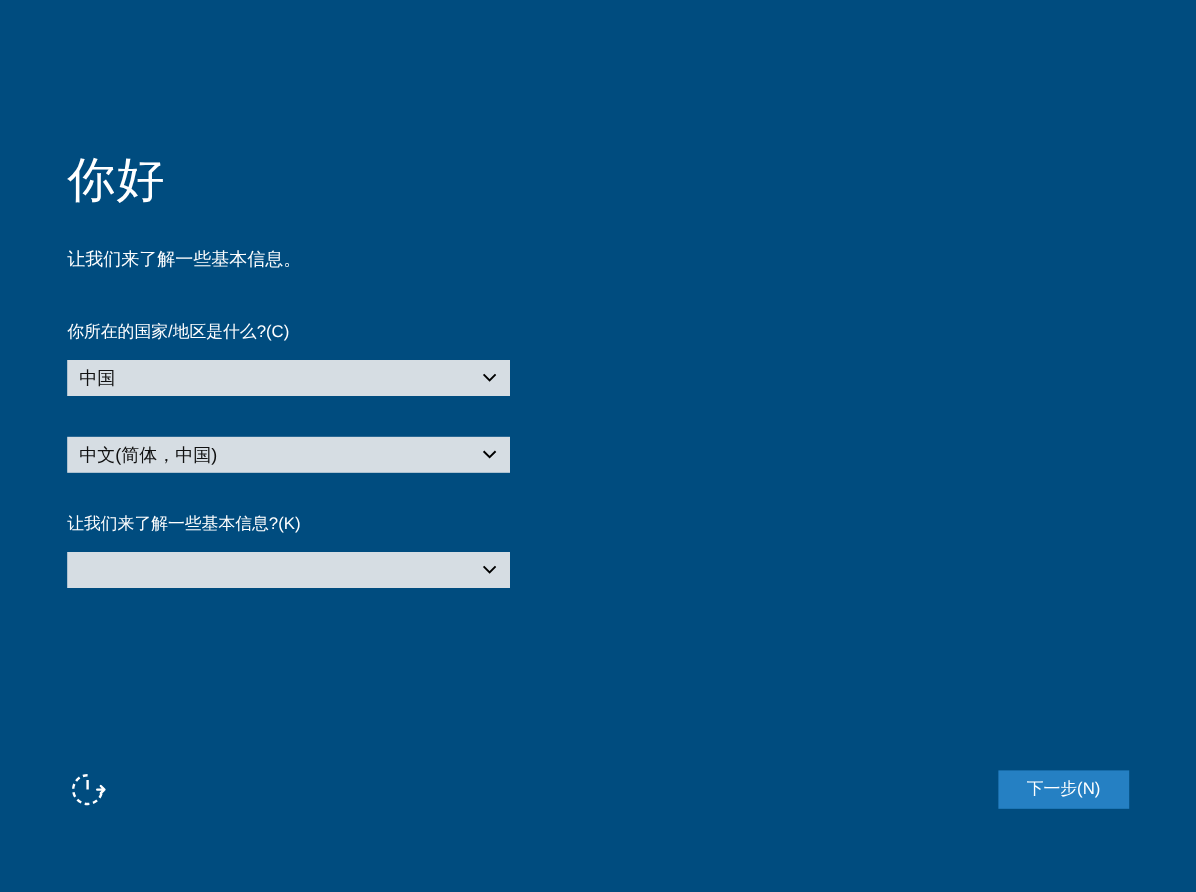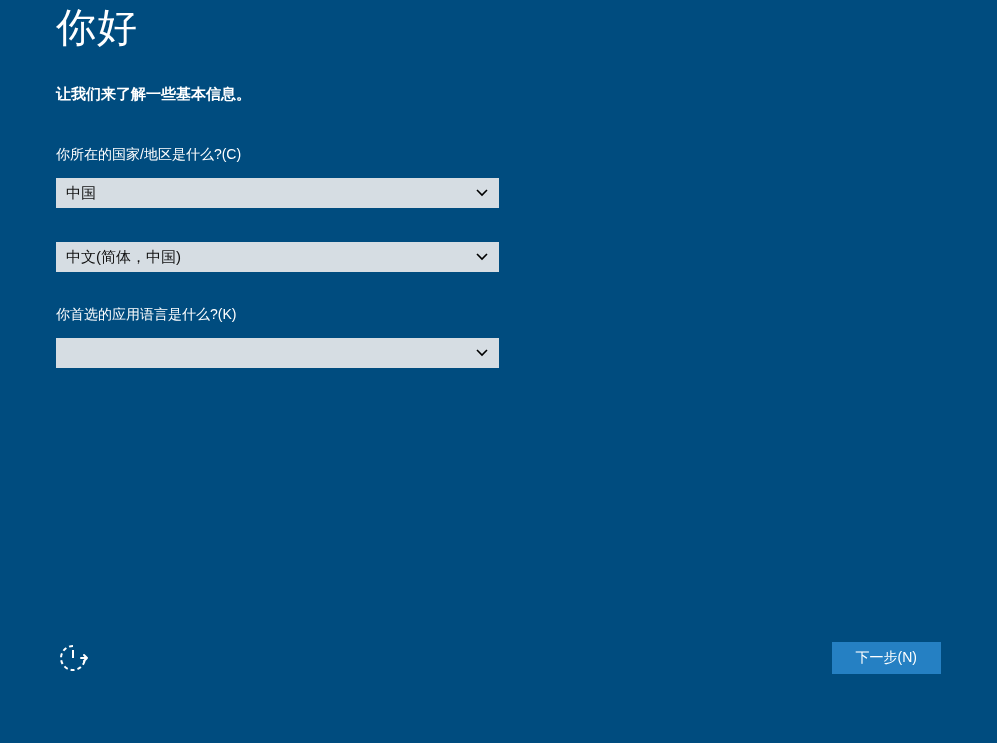--- a/index.html
+++ b/index.html
@@ -14,44 +14,45 @@
       font-family: "Microsoft YaHei", "Segoe UI", sans-serif;
       background: #004c7f;
       color: #ffffff;
     }
     .container {
       position: relative;
       width: 100%;
       height: 100%;
       padding-left: 56px;
       padding-right: 56px;
+      padding-top: 122px;
     }
     .page-title {
       font-size: 40px;
       font-weight: 300;
       margin-bottom: 30px;
       letter-spacing: 1px;
     }
     .page-subtitle {
       font-size: 15px;
-      font-weight: 700;
+      font-weight: 400;
       margin-bottom: 42px;
     }
     .form-group {
       margin-bottom: 34px;
     }
     .form-label {
       display: block;
       font-size: 14px;
       font-weight: 400;
       margin-bottom: 14px;
     }
     .select-wrap {
       position: relative;
-      width: 443px;
+      width: 369px;
       height: 30px;
       background: #d6dde3;
       color: #000;
       display: flex;
       align-items: center;
       cursor: pointer;
     }
     .select-value {
       flex: 1;
       padding-left: 10px;
@@ -124,21 +125,21 @@
       <span class="select-value">中文(简体，中国)</span>
       <span class="chevron">
         <svg width="12" height="8" viewBox="0 0 12 8">
             <path d="M1 1 L6 6 L11 1" stroke="#000" stroke-width="1.6" fill="none"></path>
           </svg>
       </span>
     </div>
   </div>
 
   <div class="form-group">
-    <label class="form-label">你首选的应用语言是什么?(K)</label>
+    <label class="form-label">让我们来了解一些基本信息?(K)</label>
     <div class="select-wrap">
       <span class="chevron">
         <svg width="12" height="8" viewBox="0 0 12 8">
             <path d="M1 1 L6 6 L11 1" stroke="#000" stroke-width="1.6" fill="none"></path>
           </svg>
       </span>
     </div>
   </div>
 
 

